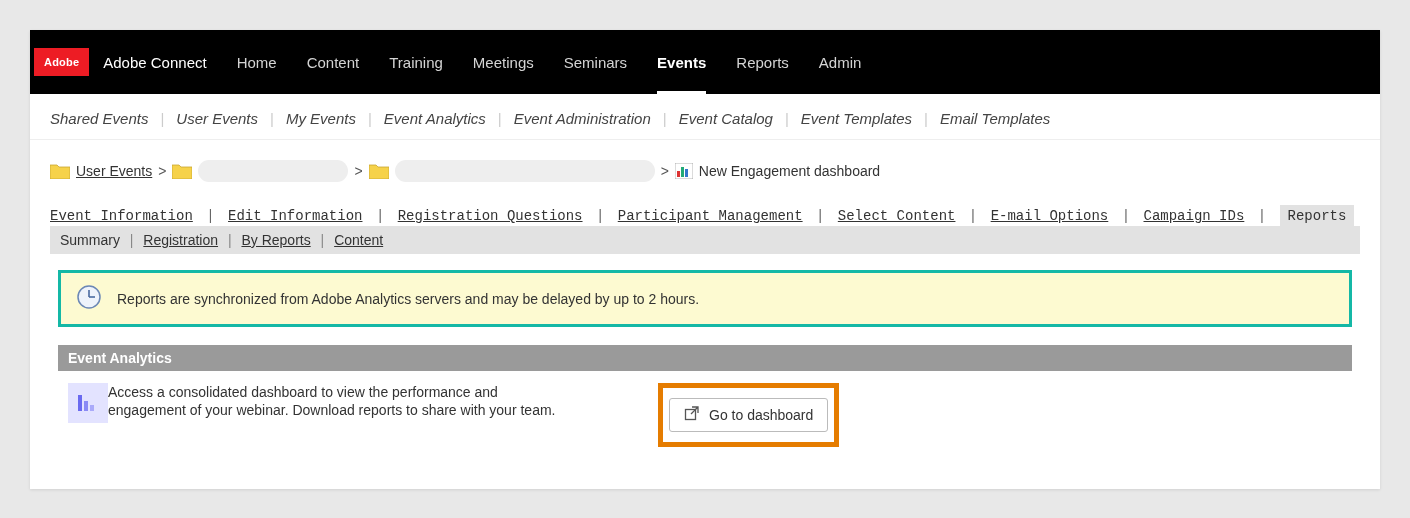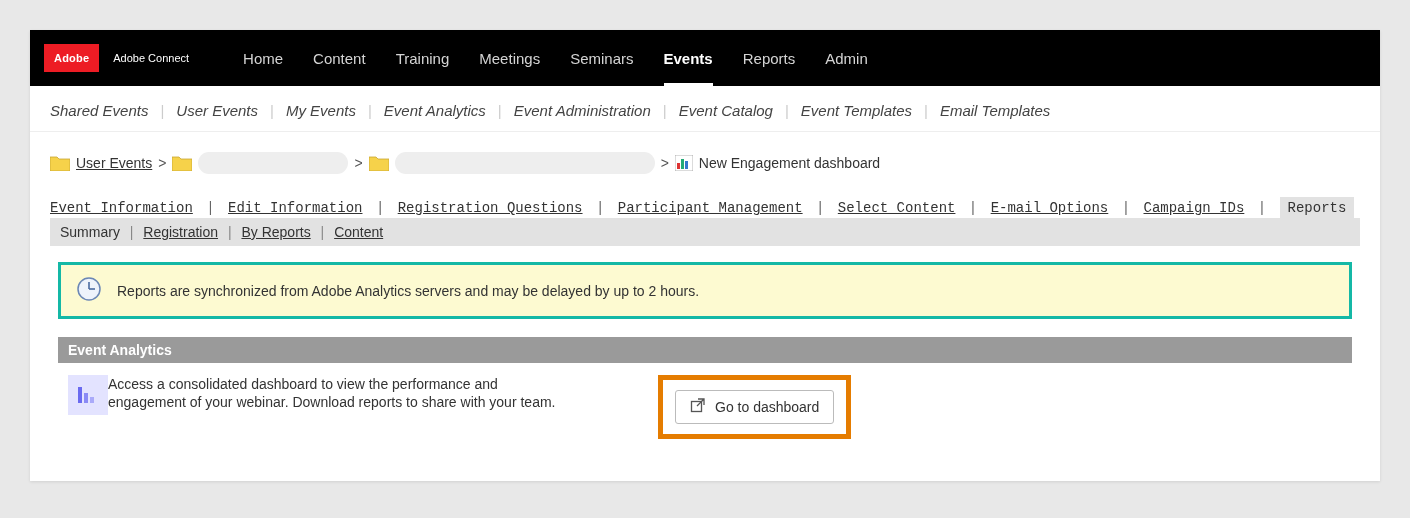--- a/index.html
+++ b/index.html
@@ -12,39 +12,39 @@
     padding: 30px;
   }
   .app-frame {
     background: #fff;
     width: 1350px;
     margin: 0 auto;
     box-shadow: 0 1px 3px rgba(0,0,0,0.1);
   }
   .top-nav {
     background: #000;
-    height: 56px;
-    display: flex;
-    align-items: center;
-    padding: 0 14px;
+    height: 64px;
+    display: flex;
+    align-items: center;
+    padding: 0 4px;
     gap: 10px;
   }
   .adobe-logo {
     background: #ed1c24;
     color: #fff;
     font-weight: bold;
     font-size: 11px;
     padding: 8px 10px;
     letter-spacing: 0.2px;
   }
   .product-name {
     color: #fff;
-    font-size: 11px;
+    font-size: 15px;
     margin-left: 4px;
-    margin-right: 44px;
+    margin-right: 20px;
   }
   .nav-items {
     display: flex;
     gap: 30px;
     align-items: flex-end;
     height: 100%;
   }
   .nav-item {
     color: #d4d4d4;
     font-size: 15px;
@@ -168,21 +168,21 @@
     flex-shrink: 0;
   }
   .analytics-desc {
     font-size: 14px;
     color: #333;
     max-width: 470px;
     line-height: 1.3;
   }
   .dashboard-btn-wrap {
     border: 5px solid #e57c00;
-    padding: 10px 12px;
+    padding: 10px 6px;
     margin-left: 80px;
     display: flex;
     align-items: center;
   }
   .dashboard-btn {
     border: 1px solid #bbb;
     background: #fff;
     border-radius: 3px;
     padding: 7px 14px;
     font-size: 14px;

